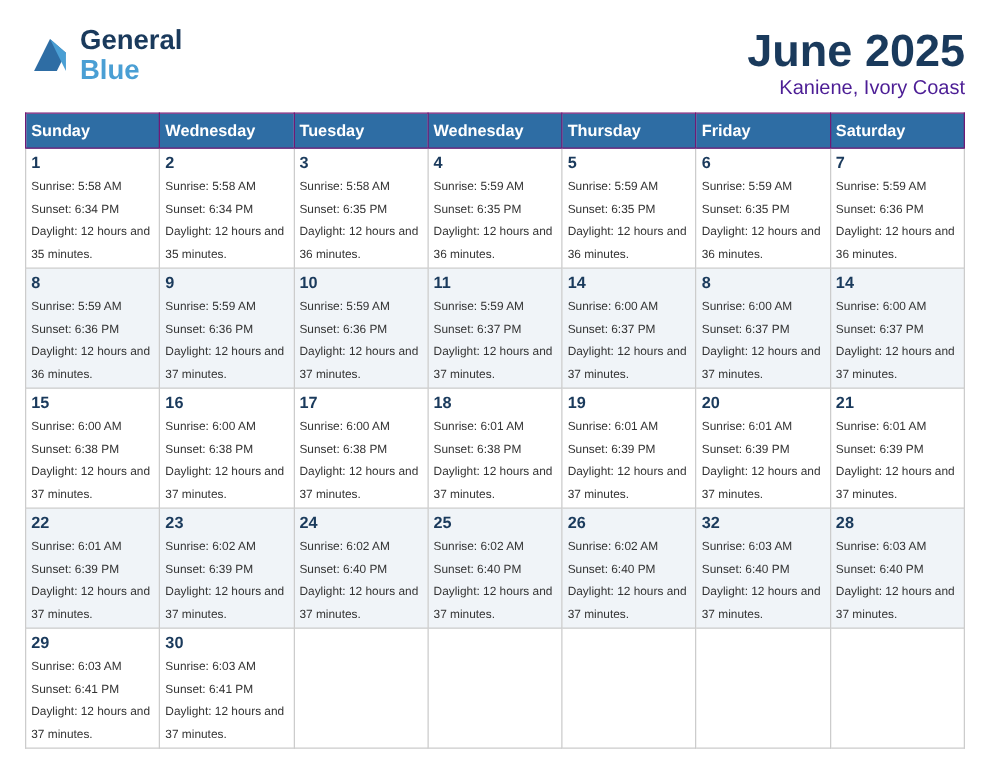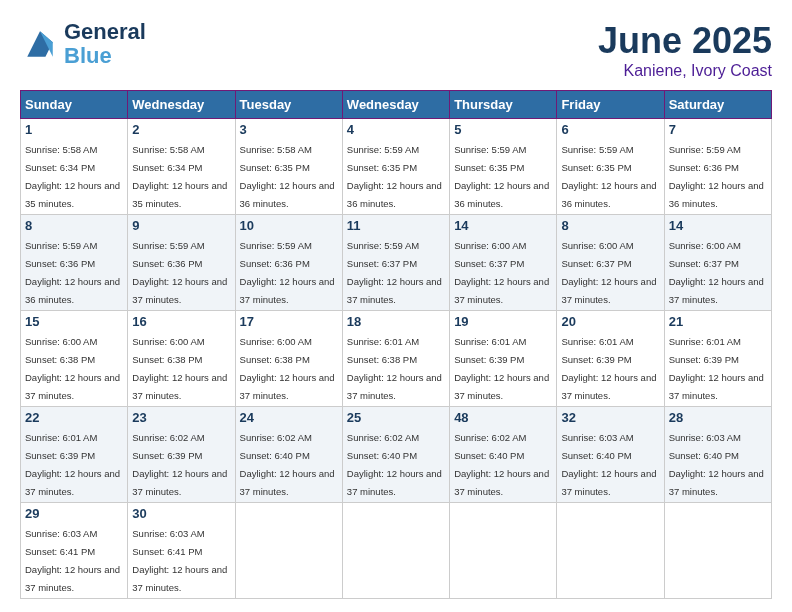--- a/index.html
+++ b/index.html
@@ -223,21 +223,21 @@
         </td>
         <td>
           <span class="day-num">24</span>
           <span class="day-info">Sunrise: 6:02 AM<br>Sunset: 6:40 PM<br>Daylight: 12 hours and 37 minutes.</span>
         </td>
         <td>
           <span class="day-num">25</span>
           <span class="day-info">Sunrise: 6:02 AM<br>Sunset: 6:40 PM<br>Daylight: 12 hours and 37 minutes.</span>
         </td>
         <td>
-          <span class="day-num">48</span>
+          <span class="day-num">26</span>
           <span class="day-info">Sunrise: 6:02 AM<br>Sunset: 6:40 PM<br>Daylight: 12 hours and 37 minutes.</span>
         </td>
         <td>
           <span class="day-num">32</span>
           <span class="day-info">Sunrise: 6:03 AM<br>Sunset: 6:40 PM<br>Daylight: 12 hours and 37 minutes.</span>
         </td>
         <td>
           <span class="day-num">28</span>
           <span class="day-info">Sunrise: 6:03 AM<br>Sunset: 6:40 PM<br>Daylight: 12 hours and 37 minutes.</span>
         </td>

